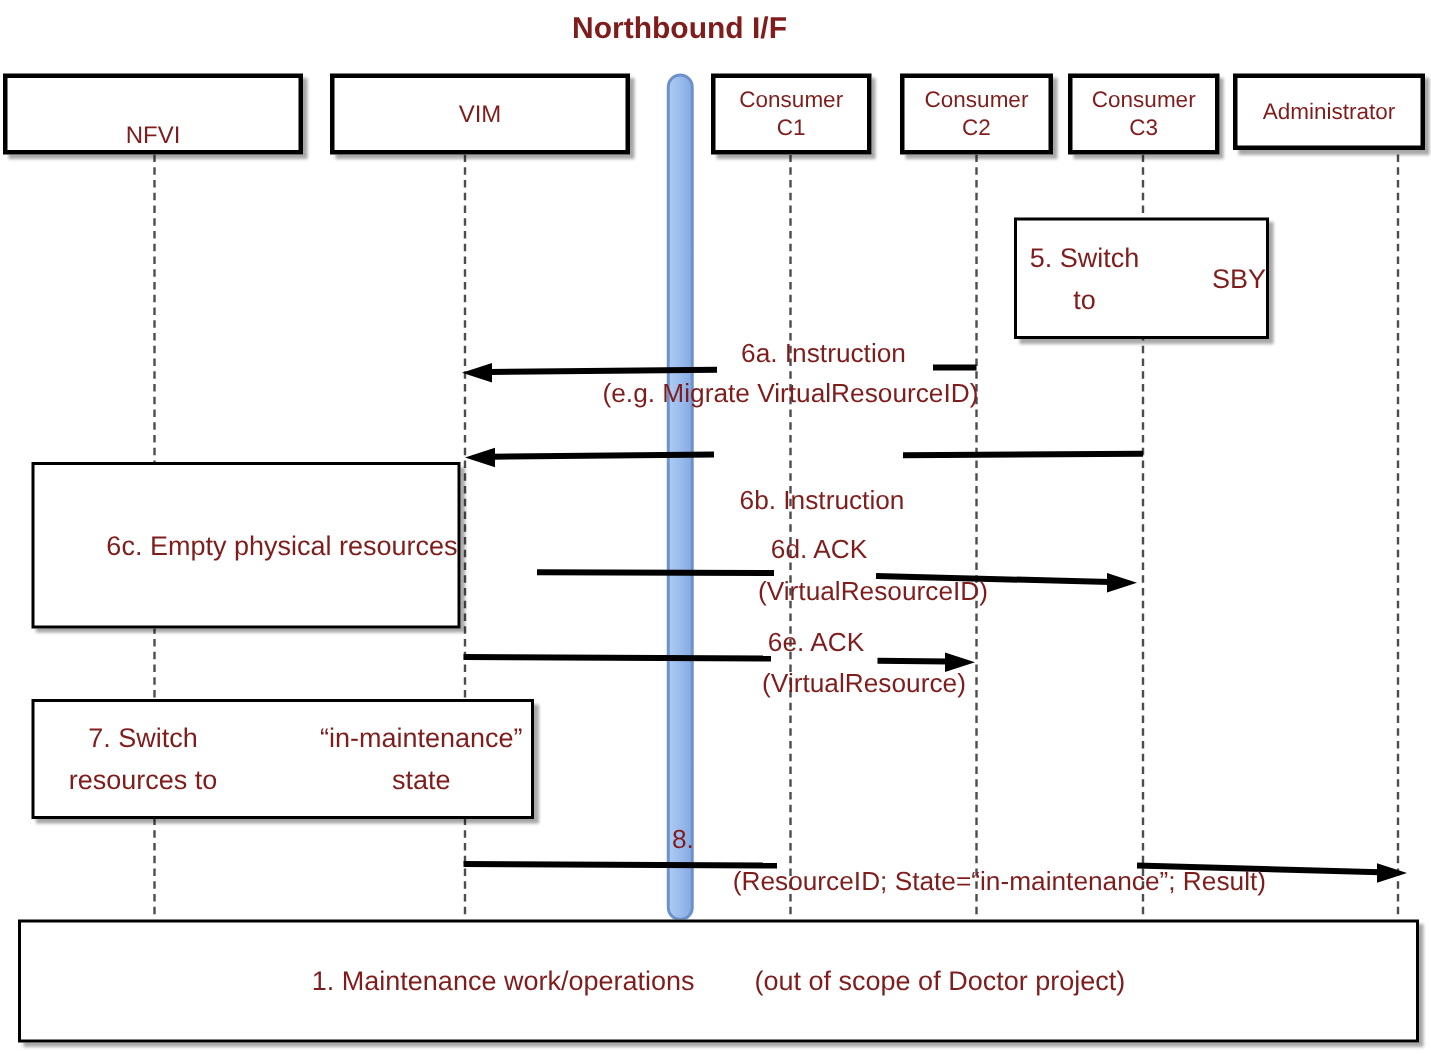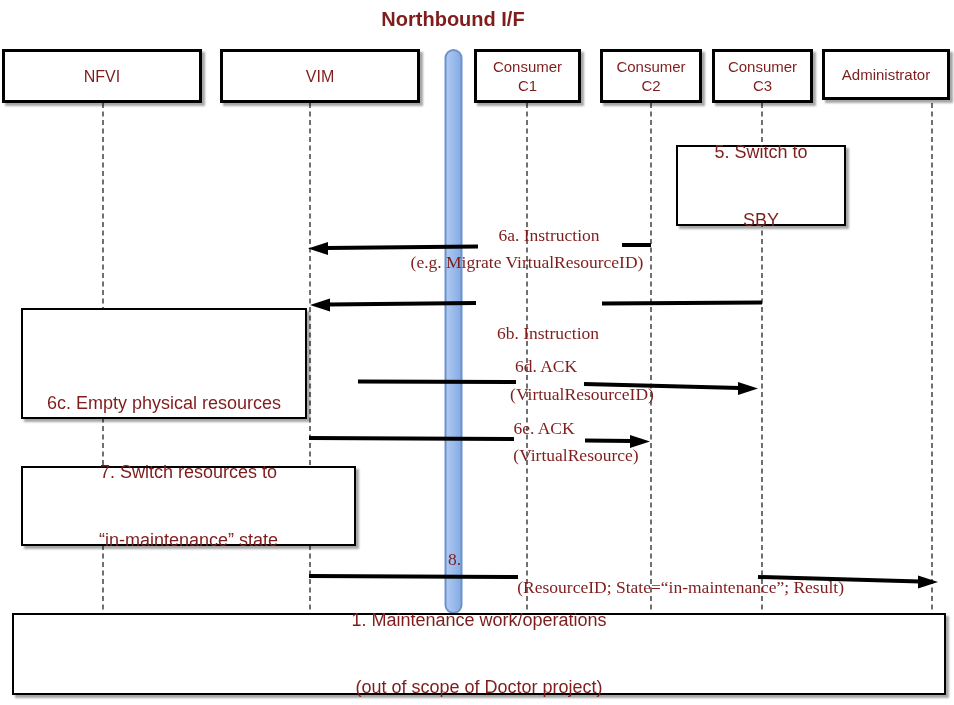--- a/index.html
+++ b/index.html
@@ -10,26 +10,26 @@
   #diagram-svg{position:absolute;left:0;top:0;width:954px;height:705px;}
   .abox{
     position:absolute;box-sizing:border-box;background:#ffffff;border:3px solid #000;
     display:flex;flex-direction:column;align-items:center;justify-content:center;
     text-align:center;box-shadow:3px 3px 2px rgba(0,0,0,0.35);
   }
   .actor-label{font-size:16px;line-height:19px;}
   .actor-label-sm{font-size:15px;line-height:19px;}
   .stepbox{
     position:absolute;box-sizing:border-box;background:#ffffff;border:2px solid #000;
-    display:flex;flex-direction:column;align-items:center;justify-content:center;
+    display:flex;flex-direction:row;align-items:center;justify-content:center;
     text-align:center;font-size:18px;line-height:28px;box-shadow:3px 3px 2px rgba(0,0,0,0.35);gap:40px;
   }
   .msg{
     position:absolute;font-size:17.5px;line-height:21px;text-align:center;
-    white-space:pre;pointer-events:none;font-family:Liberation Serif, serif;
+    white-space:pre;pointer-events:none;
   }
   .title{
     position:absolute;left:303px;top:8px;width:300px;text-align:center;
     font-size:20px;font-weight:600;letter-spacing:0px;
   }
 </style>
 </head>
 <body>
 
 <div id="canvas">
@@ -89,21 +89,21 @@
 
   <div class="msg" style="left:446px;top:356px;width:200px;">6d. ACK</div>
   <div class="msg" style="left:482px;top:384px;width:200px;">(VirtualResourceID)</div>
 
   <div class="msg" style="left:444px;top:418px;width:200px;">6e. ACK</div>
   <div class="msg" style="left:476px;top:445px;width:200px;">(VirtualResource)</div>
 
   <div class="msg" style="left:448px;top:549px;text-align:left;">8.</div>
   <div class="msg" style="left:394px;top:577px;width:450px;text-align:right;">(ResourceID; State=“in-maintenance”; Result)</div>
 
-  <div class="abox" style="left:2px;top:49px;width:200px;height:54px;">
+  <div class="abox" style="left:2px;top:49px;width:200px;height:54px;justify-content:flex-end;">
     <span class="actor-label">NFVI</span>
   </div>
   <div class="abox" style="left:220px;top:49px;width:200px;height:54px;align-items:center;">
     <span class="actor-label">VIM</span>
   </div>
   <div class="abox" style="left:474px;top:49px;width:107px;height:54px;">
     <span class="actor-label-sm">Consumer</span>
     <span class="actor-label-sm">C1</span>
   </div>
   <div class="abox" style="left:600px;top:49px;width:102px;height:54px;">

